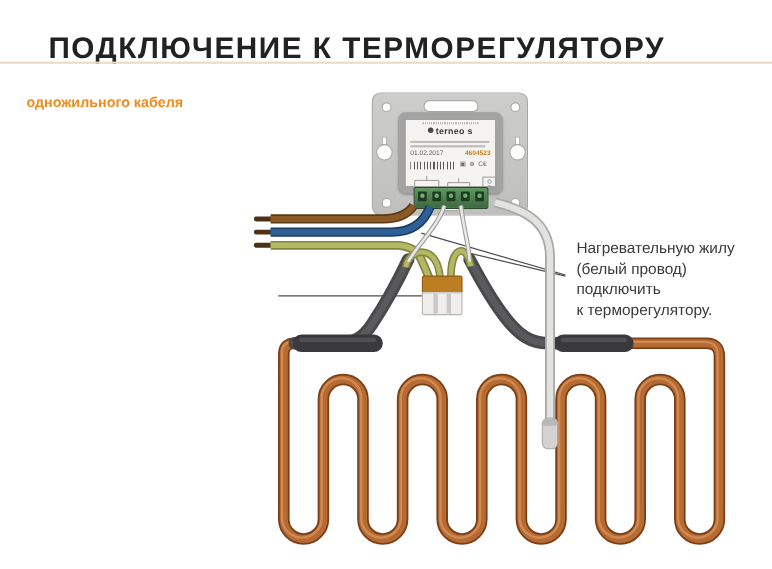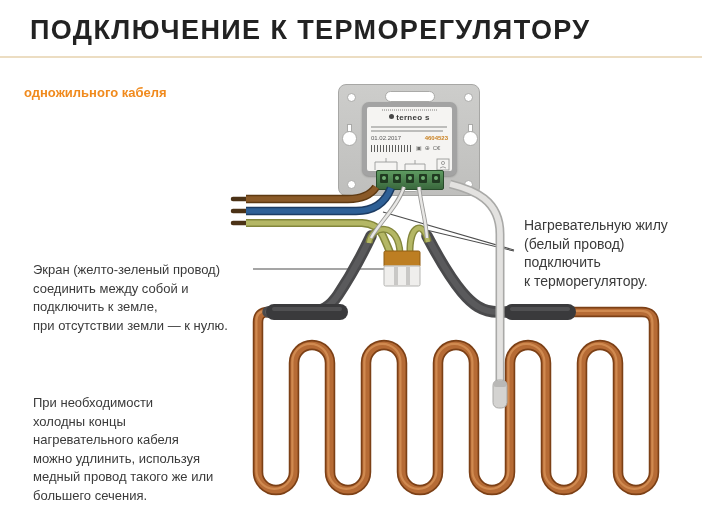--- a/index.html
+++ b/index.html
@@ -1,21 +1,21 @@
 <!DOCTYPE html>
 <html style="--accent-orange: #f08a1d; --wire-brown: #8a5a28; --wire-brown-dark: #5e3a12; --wire-blue: #2e6096; --wire-blue-dark: #1c3c63; --wire-earth: #b4b765; --wire-earth-dark: #83863c; --heating-cable: #b66b35; --heating-cable-dark: #7c4016; --heating-cable-light: #d79257; --cold-end-gray: #4a4a4c; --cold-end-light: #5d5d5f; --sheath-gray: #3a3a3c; --sensor-white: #e3e2e0; --sensor-edge: #a9a9a7; --connector-orange: #bd7e22; --terminal-green: #4a8348; --annotation-line: #4d4d4d;"><head>
 <meta charset="utf-8">
 <style>
   html,body{margin:0;padding:0;background:#ffffff;}
   .canvas{
     position:relative;width:702px;height:517px;background:#fff;overflow:hidden;
     font-family:"Liberation Sans",sans-serif;
   }
   .title{
-    position:absolute;left:30px;top:15px;margin:0;
+    position:absolute;left:30px;top:15px;margin:14px;
     font-size:27px;font-weight:700;letter-spacing:1.4px;color:#222;white-space:nowrap;
   }
   .header-rule{
     position:absolute;left:0;top:56px;width:702px;height:2px;background:#ecddc2;
   }
   .subtitle{
     position:absolute;left:24px;top:85px;margin:0;
     font-size:13px;font-weight:700;color:var(--accent-orange,#f08a1d);white-space:nowrap;
   }
   .note{
@@ -40,21 +40,21 @@
   .cut.c-tr{left:125px;top:8px;width:9px;height:9px;}
   .cut.c-bl{left:8px;top:95px;width:9px;height:9px;}
   .cut.c-br{left:125px;top:95px;width:9px;height:9px;}
   .cut.kh-l{left:3px;top:46px;width:15px;height:15px;}
   .cut.kh-r{left:124px;top:46px;width:15px;height:15px;}
   .cut.slot-l{left:8px;top:39px;width:5px;height:8px;}
   .cut.slot-r{left:129px;top:39px;width:5px;height:8px;}
   .cut.oval-b{left:62px;top:99px;width:18px;height:8px;border-radius:4px;}
   .body{
     position:absolute;left:24px;top:18px;width:95px;height:74px;
-    background:#f5f4f2;border:5px solid #a3a3a3;border-radius:7px;box-sizing:border-box;
+    background:#f5f4f2;border:7px solid #a3a3a3;border-radius:7px;box-sizing:border-box;
     box-shadow:0 1px 2px rgba(0,0,0,.25);
   }
   .microstrip{
     position:absolute;left:18%;top:2px;width:64%;height:2px;opacity:.55;
     background:repeating-linear-gradient(90deg,#8a8a88 0 1px,transparent 1px 2px);
   }
   .brand{
     position:absolute;left:0;top:6px;width:100%;text-align:center;
     font-size:8px;font-weight:700;color:#3a3a3a;letter-spacing:.3px;
   }
@@ -207,28 +207,18 @@
     </g>
 
     <g fill="none">
       <path d="M450,184 C474,190 500,200 500,234 L500,382" stroke="var(--sensor-edge,#a9a9a7)" stroke-width="9"></path>
       <path d="M450,184 C474,190 500,200 500,234 L500,382" stroke="var(--sensor-white,#e3e2e0)" stroke-width="5.8"></path>
       <rect x="493" y="380" width="14" height="28" rx="5.5" fill="#d4d3d1" stroke="#a8a8a6" stroke-width="1"></rect>
       <rect x="493.5" y="381" width="13" height="6" rx="2.5" fill="#b9b8b6"></rect>
     </g>
   </svg>
 
-  <p class="note note-shield">Экран (желто-зеленый провод)
-соединить между собой и
-подключить к земле,
-при отсутствии земли — к нулю.</p>
   <p class="note note-heating">Нагревательную жилу
 (белый провод)
 подключить
 к терморегулятору.</p>
-  <p class="note note-cold">При необходимости
-холодны концы
-нагревательного кабеля
-можно удлинить, используя
-медный провод такого же или
-большего сечения.</p>
 
 </div>
 
 </body></html>

